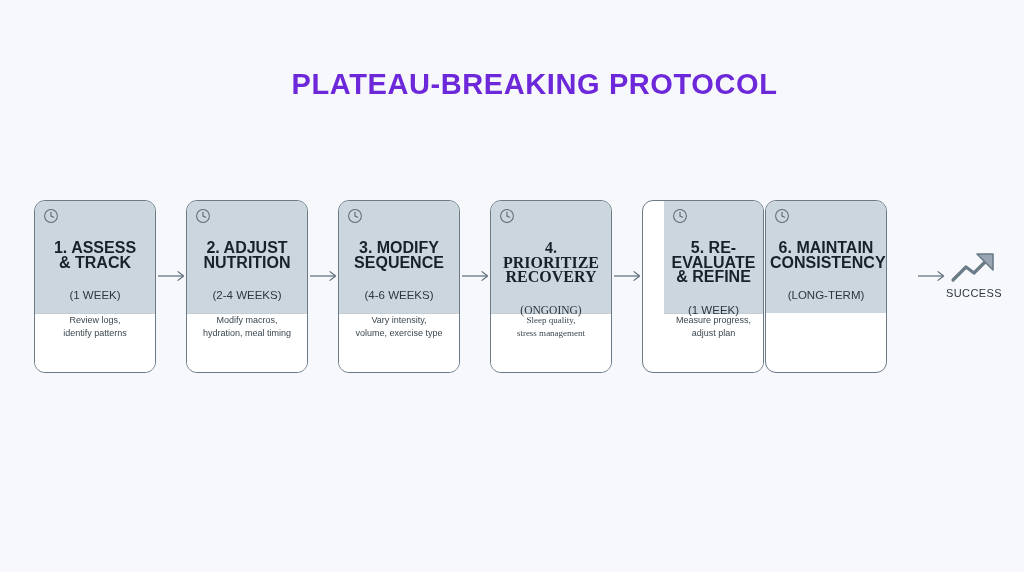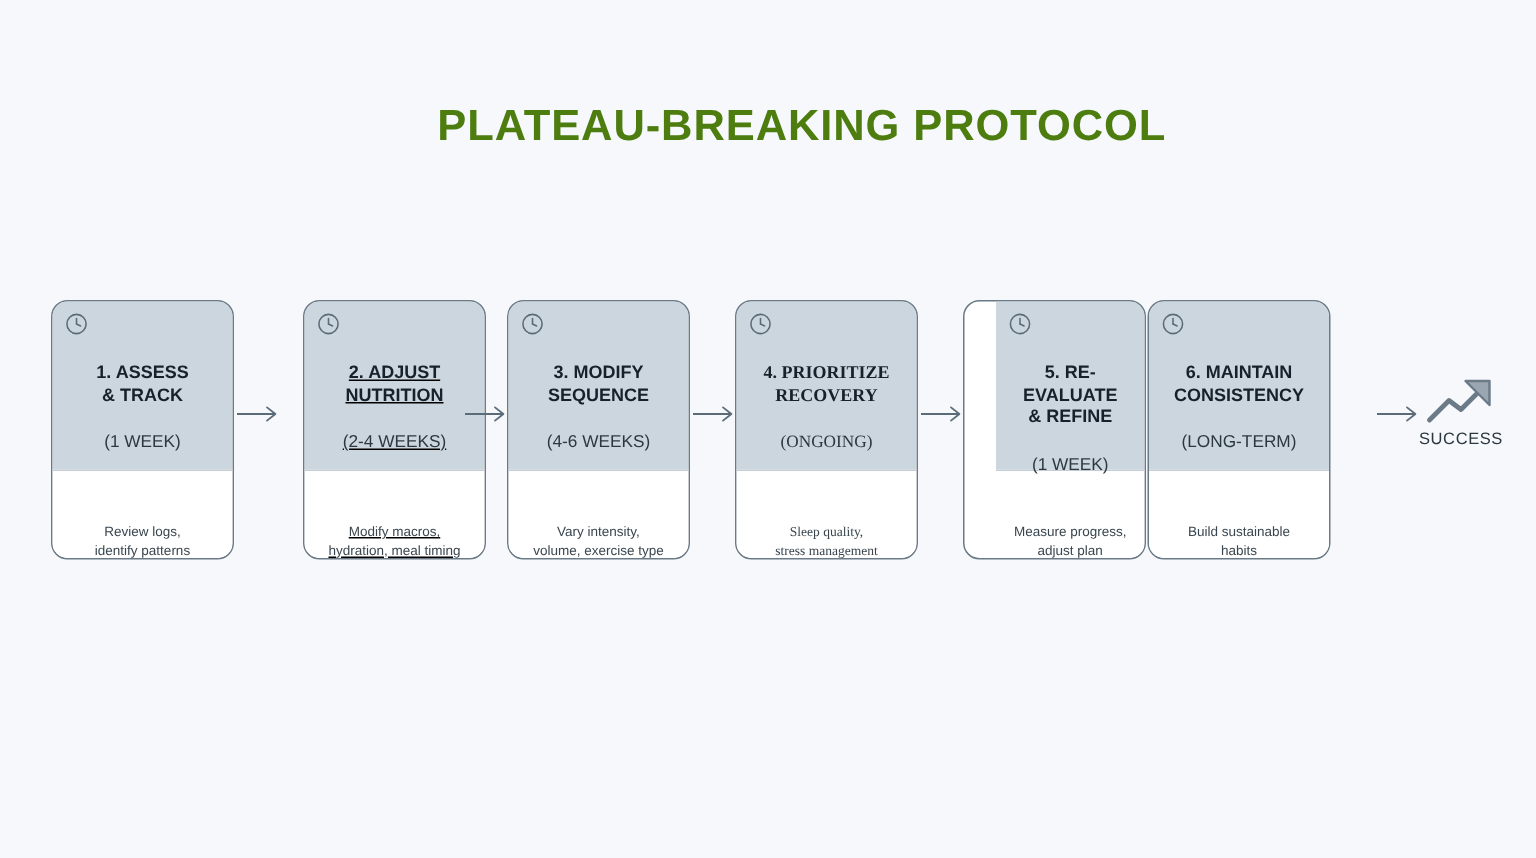--- a/index.html
+++ b/index.html
@@ -20,21 +20,21 @@
     position: absolute;
     top: 66px;
     left: 0;
     width: 1024px;
     text-align: center;
   }
   .title-line {
     font-size: 29px;
     font-weight: bold;
     letter-spacing: 0.6px;
-    color: #4d7c0f;
+    color: #6d28d9;
     line-height: 37px;
     white-space: nowrap;
     padding-left: 45px;
   }
 
   
   #flow-row {
     position: absolute;
     top: 200px;
     left: 34px;
@@ -66,42 +66,42 @@
     position: absolute;
     top: 7px;
     left: 8px;
     width: 16px;
     height: 16px;
   }
 
   .card-title {
     margin-top: 32px;
     text-align: center;
-    font-size: 12px;
+    font-size: 16px;
     font-weight: bold;
     color: #16212b;
     line-height: 14.5px;
     padding: 0 4px;
   }
   .card-duration {
     text-align: center;
     font-size: 11.5px;
     font-weight: normal;
     color: #2b3840;
     line-height: 15px;
     padding: 0 2px;
     margin-top: 18px;
   }
 
   .card-footer {
     height: 60px;
     border-top: 1px solid #c4ccd4;
     background: #ffffff;
     display: flex;
-    align-items: flex-end;
+    align-items: flex-start;
     justify-content: center;
     box-sizing: border-box;
     padding: 0 5px;
   }
   .card-desc {
     text-align: center;
     font-size: 9px;
     color: #3a464f;
     line-height: 12.5px;
   }
@@ -162,21 +162,21 @@
         <div>identify patterns</div>
       </div>
     </div>
   </div>
 
   <svg class="connector" style="left:124px;" viewBox="0 0 30 12">
     <line x1="0" y1="6" x2="25" y2="6" stroke="#5b6b78" stroke-width="1.2"></line>
     <polyline points="20,1.6 25.6,6 20,10.4" fill="none" stroke="#5b6b78" stroke-width="1.2" stroke-linecap="round" stroke-linejoin="round"></polyline>
   </svg>
 
-  <div class="step-card" style="left:168px;text-decoration:underline;">
+  <div class="step-card" style="left:152px;">
     <div class="card-header">
       <svg class="clock-icon" viewBox="0 0 20 20">
         <circle cx="10" cy="10" r="8" fill="none" stroke="#5b6b78" stroke-width="1.3"></circle>
         <line x1="10" y1="10" x2="10" y2="5.4" stroke="#5b6b78" stroke-width="1.3" stroke-linecap="round"></line>
         <line x1="10" y1="10" x2="13.4" y2="11.6" stroke="#5b6b78" stroke-width="1.3" stroke-linecap="round"></line>
       </svg>
       <div class="card-title">
         <div>2. ADJUST</div>
         <div>NUTRITION</div>
       </div>
@@ -278,26 +278,20 @@
       <svg class="clock-icon" viewBox="0 0 20 20">
         <circle cx="10" cy="10" r="8" fill="none" stroke="#5b6b78" stroke-width="1.3"></circle>
         <line x1="10" y1="10" x2="10" y2="5.4" stroke="#5b6b78" stroke-width="1.3" stroke-linecap="round"></line>
         <line x1="10" y1="10" x2="13.4" y2="11.6" stroke="#5b6b78" stroke-width="1.3" stroke-linecap="round"></line>
       </svg>
       <div class="card-title">
         <div>6. MAINTAIN</div>
         <div>CONSISTENCY</div>
       </div>
       <div class="card-duration">(LONG-TERM)</div>
-    </div>
-    <div class="card-footer">
-      <div class="card-desc">
-        <div>Build sustainable</div>
-        <div>habits</div>
-      </div>
     </div>
   </div>
 
   <svg class="connector" style="left:884px;" viewBox="0 0 30 12">
     <line x1="0" y1="6" x2="25" y2="6" stroke="#5b6b78" stroke-width="1.2"></line>
     <polyline points="20,1.6 25.6,6 20,10.4" fill="none" stroke="#5b6b78" stroke-width="1.2" stroke-linecap="round" stroke-linejoin="round"></polyline>
   </svg>
 
 </div>
 

